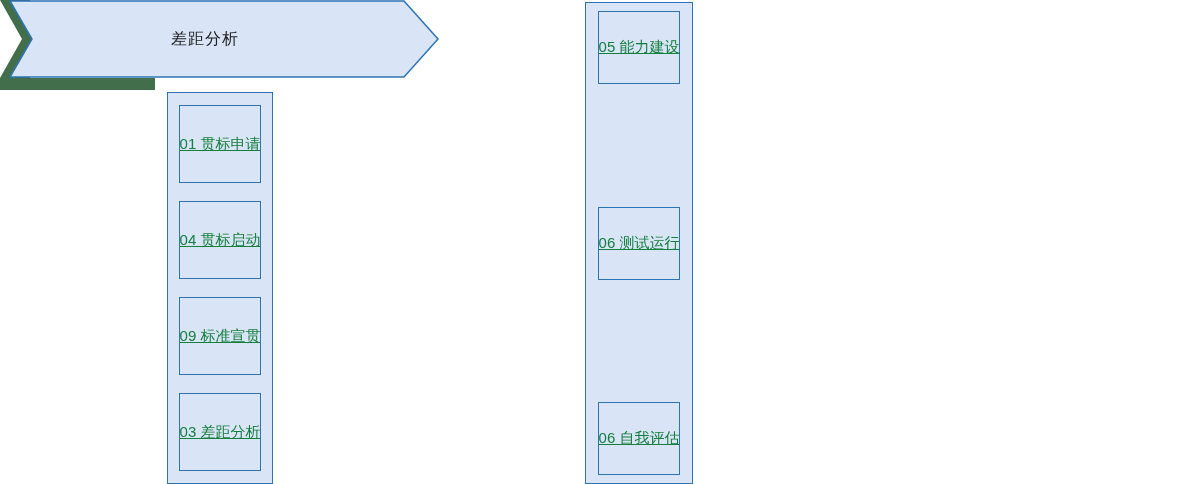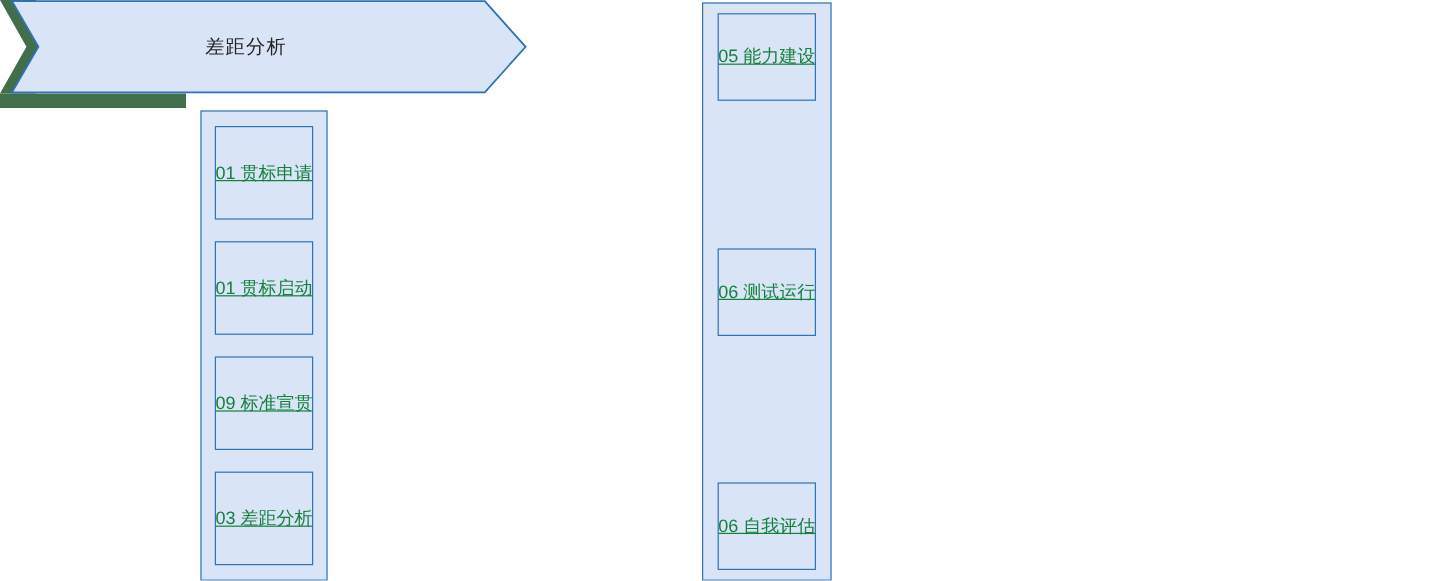--- a/index.html
+++ b/index.html
@@ -72,21 +72,21 @@
     <header class="banner">
       <svg viewBox="0 0 440 90" preserveAspectRatio="none">
         <polygon class="poly-green" points="0,0 30,0 52,39 30,78 0,78 22,39"></polygon>
         <polygon class="poly-green" points="0,78 155,78 155,90 0,90"></polygon>
         <polygon class="poly-blue" points="10,1 404,1 438,39 404,77 10,77 32,39"></polygon>
       </svg>
       <div class="banner-label">差距分析</div>
     </header>
     <div class="panel">
       <div class="step">01 贯标申请</div>
-      <div class="step">01 贯标启动</div>
+      <div class="step">04 贯标启动</div>
       <div class="step">09 标准宣贯</div>
       <div class="step">03 差距分析</div>
     </div>
   </section>
 
   <section class="col col-b">
     <div class="panel">
       <div class="step">05 能力建设</div>
       <div class="step">06 测试运行</div>
       <div class="step">06 自我评估</div>

